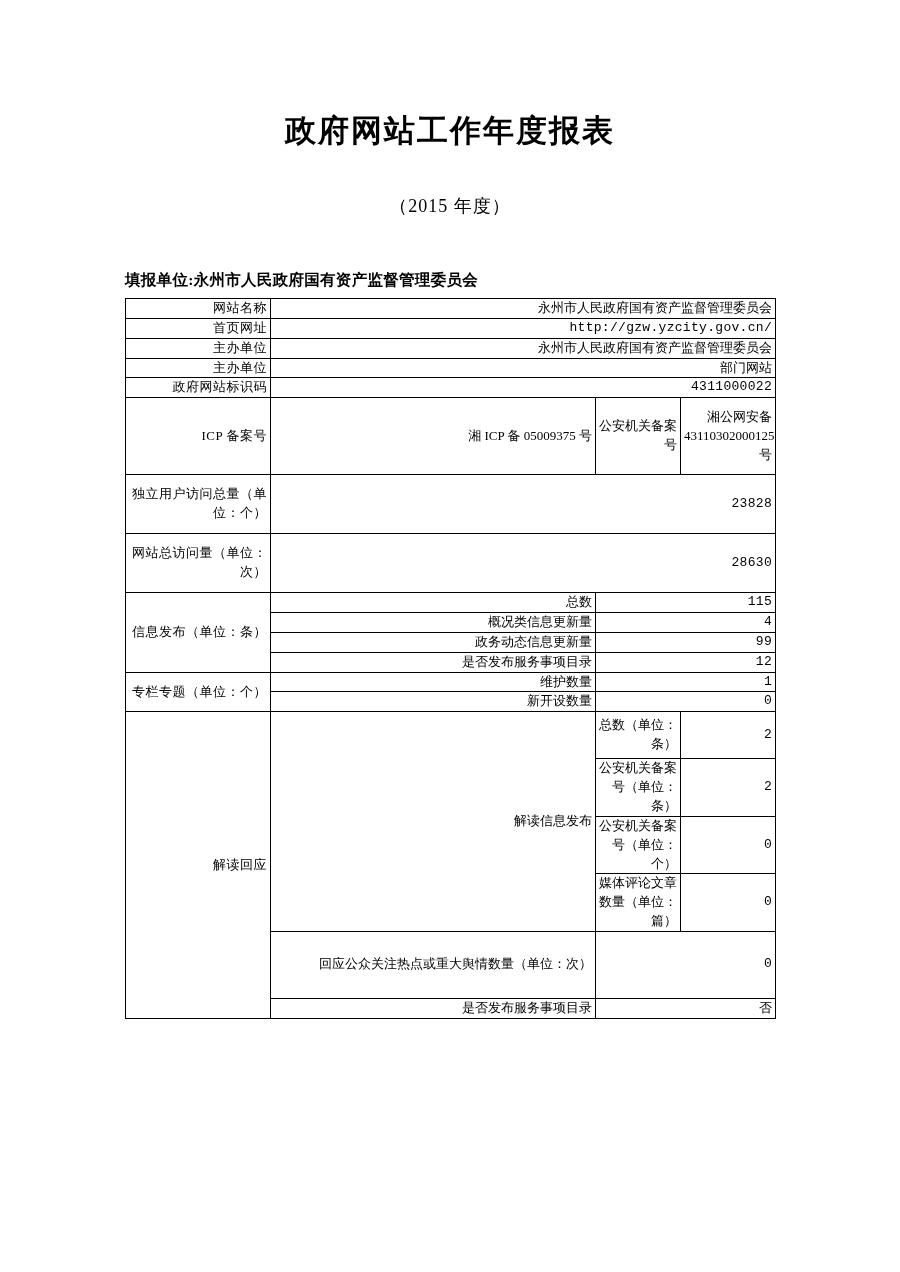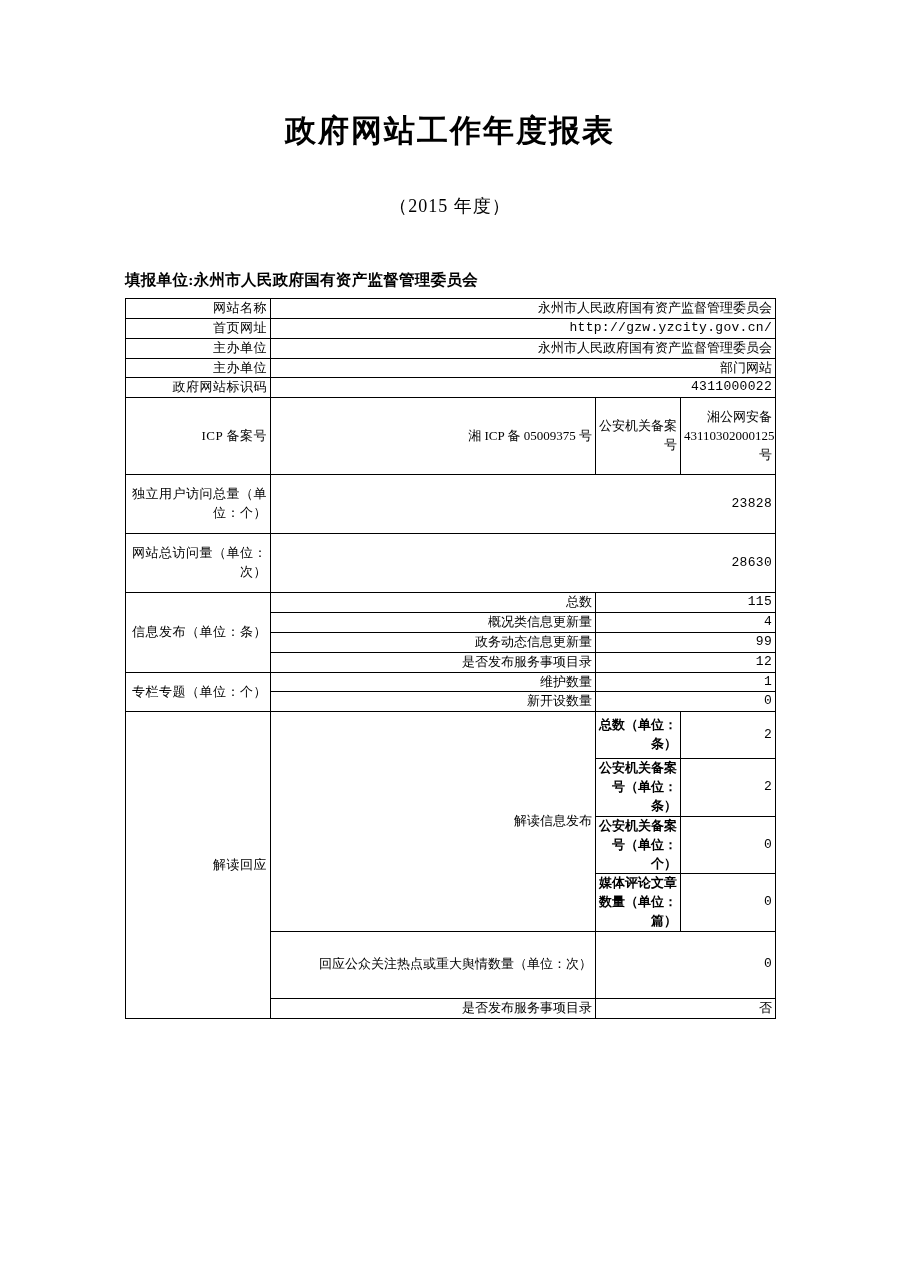--- a/index.html
+++ b/index.html
@@ -60,21 +60,20 @@
   td.label {
     letter-spacing: 0.5px;
   }
   td.mono {
     font-family: Liberation Mono, monospace;
     font-size: 14px;
     letter-spacing: 0.3px;
   }
   .tall {
     height: 46px;
-    font-weight: bold;
   }
 </style>
 </head>
 <body>
 
 <div class="page">
 
   <div class="doc-title">政府网站工作年度报表</div>
   <div class="doc-subtitle">（2015 年度）</div>
   <div class="filler-line">填报单位:永州市人民政府国有资产监督管理委员会</div>

